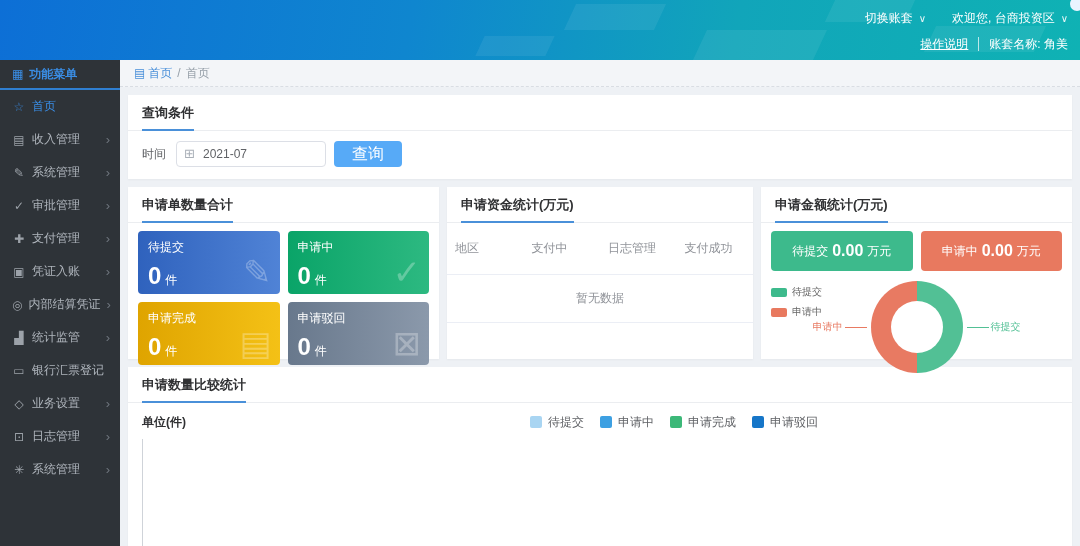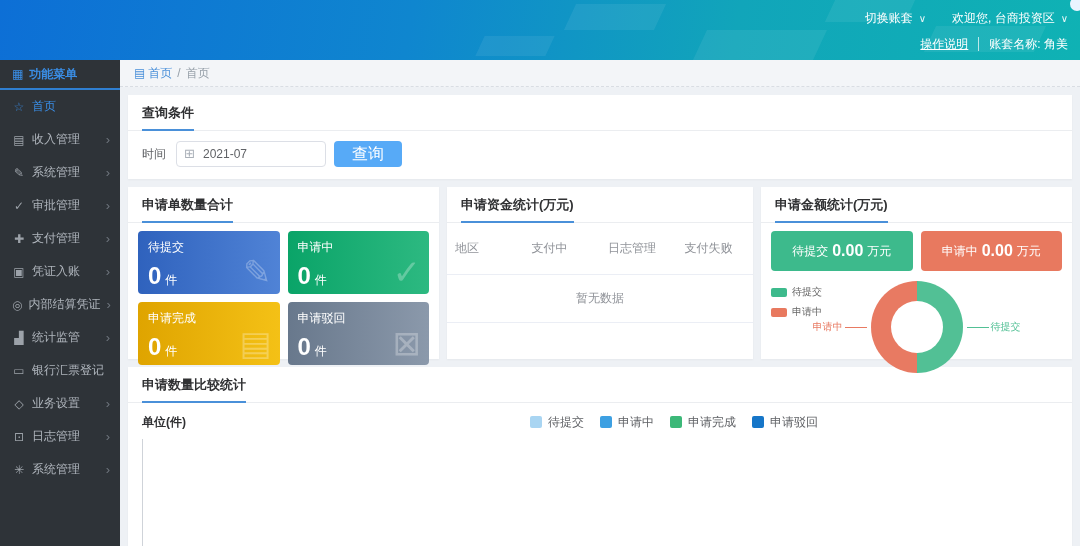--- a/index.html
+++ b/index.html
@@ -261,21 +261,21 @@
 
         <div class="panel p-fund">
           <div class="panel-head">
             <span class="panel-title">申请资金统计(万元)</span>
           </div>
           <div class="fund-table">
             <div class="fund-hrow">
               <div class="fund-hcell">地区</div>
               <div class="fund-hcell">支付中</div>
               <div class="fund-hcell">日志管理</div>
-              <div class="fund-hcell">支付失败</div>
+              <div class="fund-hcell">支付成功</div>
             </div>
             <div class="fund-empty">暂无数据</div>
           </div>
         </div>
 
         <div class="panel p-amt">
           <div class="panel-head">
             <span class="panel-title">申请金额统计(万元)</span>
           </div>
           <div class="amt-body">

